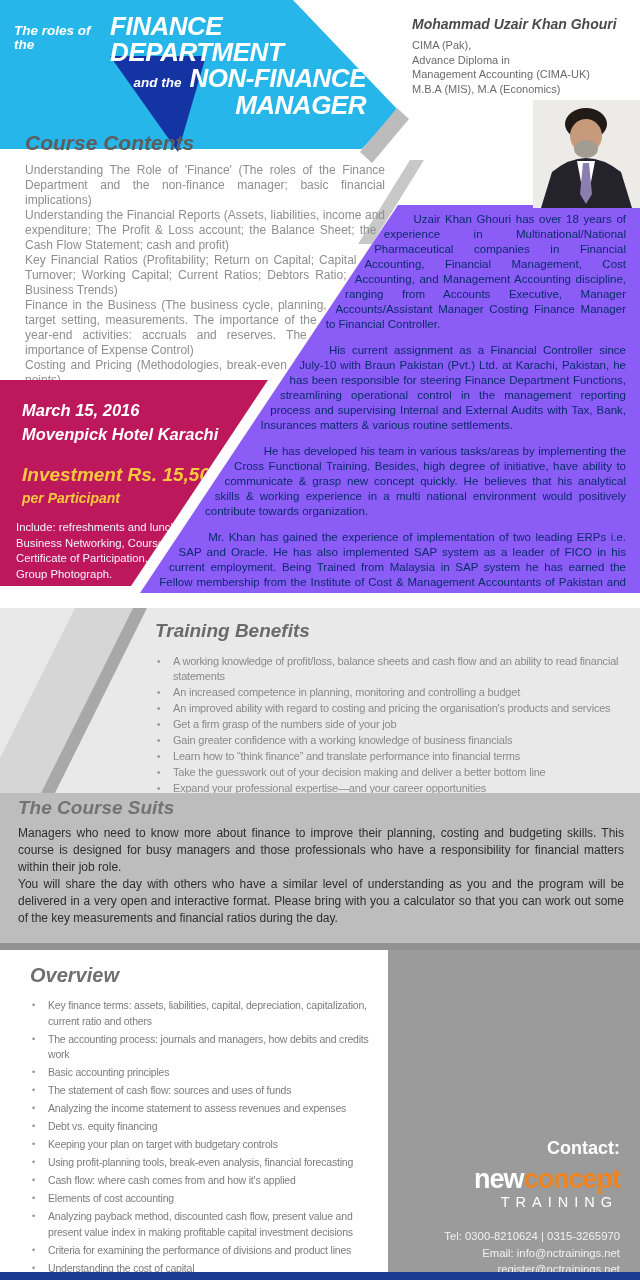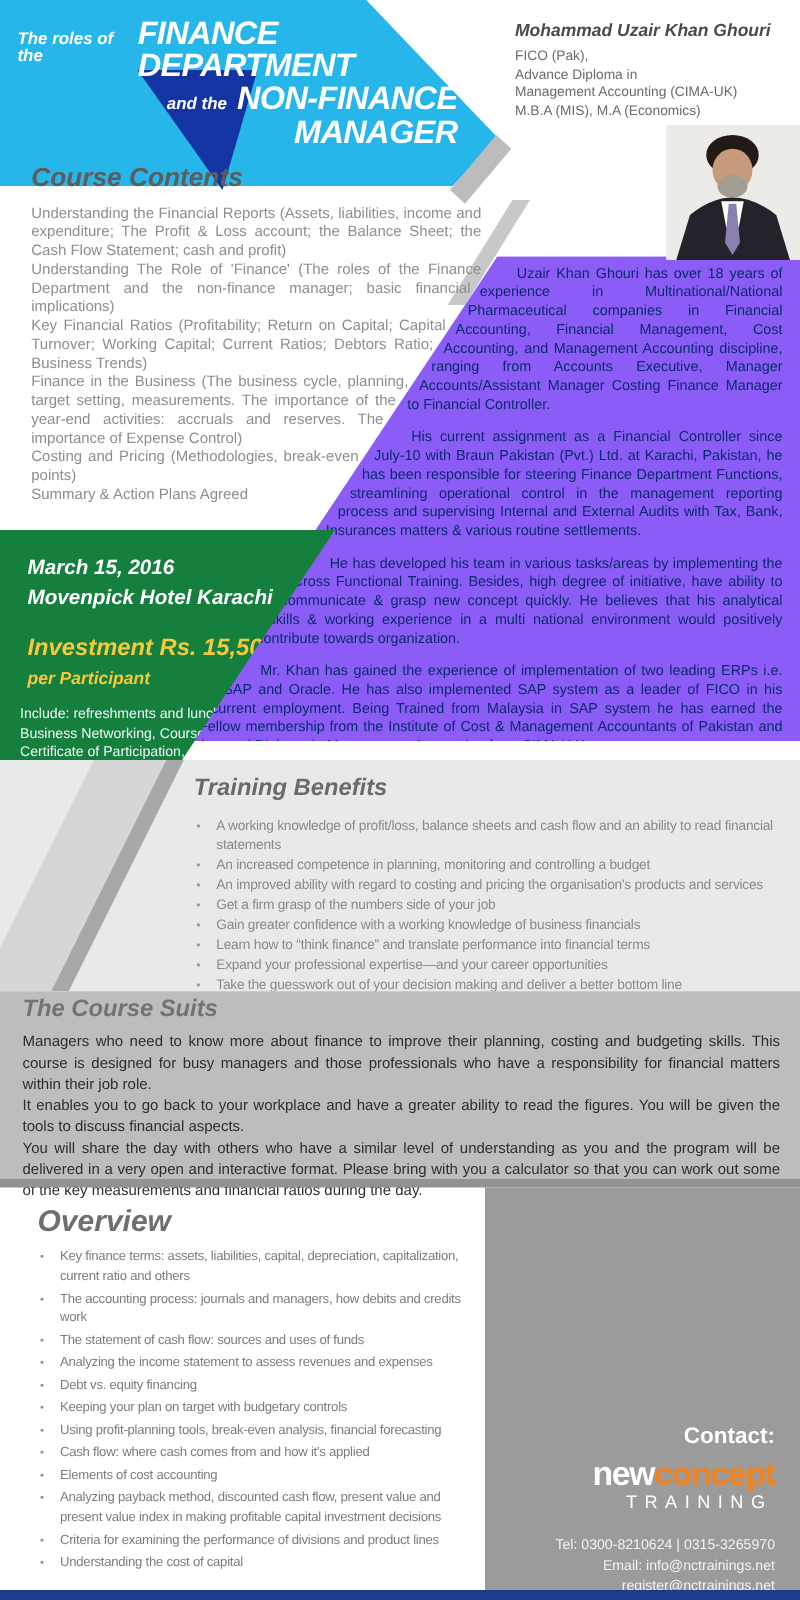--- a/index.html
+++ b/index.html
@@ -51,21 +51,21 @@
     clip-path:polygon(398px 0,640px 0,640px 388px,140px 388px);
     font-size:11.5px;line-height:15px;color:#0a2b6e;
   }
   .bio-spacer{float:left;width:400px;height:389px;
     shape-outside:polygon(0 0,398px 0,147px 389px,0 389px);}
   .bio-panel .item{margin:0 0 11px 0;padding-right:14px;text-align:justify;text-indent:20px;}
   .bio-pad{display:block;height:7px;}
 
   
   .event-panel{
-    left:0;top:424px;width:270px;height:206px;background:#15803d;color:#ffffff;
+    left:0;top:380px;width:270px;height:206px;background:#be185d;color:#ffffff;
     clip-path:polygon(0 0,268px 0,131px 206px,0 206px);
   }
   .event-date{left:22px;top:18px;font-size:16.5px;font-weight:bold;font-style:italic;line-height:24px;}
   .event-invest{left:22px;top:84px;font-size:19px;font-weight:bold;font-style:italic;color:#f7c83d;}
   .event-per{left:22px;top:110px;font-size:14px;font-weight:bold;font-style:italic;color:#f7c83d;}
   .event-includes{left:16px;top:140px;width:200px;font-size:11.3px;line-height:15.5px;color:#f2f4fa;}
 
   
   .benefits-section{left:0;top:608px;width:640px;height:185px;background:#e9e9e9;}
   .benefits-stripe1{left:0;top:608px;width:150px;height:185px;background:#d6d6d6;
@@ -80,21 +80,21 @@
 
   
   .suits-section{left:0;top:793px;width:640px;height:150px;background:#bdbdbd;}
   .suits-heading{left:18px;top:797px;font-size:19px;font-style:italic;font-weight:bold;color:#737373;}
   .suits-body{left:18px;top:825px;width:606px;font-size:12px;line-height:17px;color:#2e2e2e;text-align:justify;}
   .suits-body .item{margin:0;}
   .suits-divider{left:0;top:943px;width:640px;height:7px;background:#929292;}
 
   
   .gray-panel{left:388px;top:950px;width:252px;height:322px;background:#9b9b9b;}
-  .overview-heading{left:30px;top:964px;font-size:24px;font-style:italic;font-weight:bold;color:#6f6f6f;}
+  .overview-heading{left:30px;top:964px;font-size:20px;font-style:italic;font-weight:bold;color:#6f6f6f;}
   .overview-list{left:30px;top:998px;width:342px;font-size:10.5px;letter-spacing:-0.2px;
     line-height:15.5px;color:#7c7c7c;}
   .overview-list .item{position:relative;padding-left:18px;margin-bottom:2.5px;}
   .overview-list .item::before{content:"•";position:absolute;left:2px;top:0;font-size:9px;color:#8d8d8d;}
 
   .contact-label{left:388px;top:1138px;width:232px;text-align:right;font-size:18px;font-weight:bold;color:#ffffff;}
   .logo{left:388px;top:1166px;width:232px;text-align:right;line-height:1;}
   .logo-line1{font-size:27px;font-weight:bold;letter-spacing:-1px;}
   .logo-new{color:#ffffff;}
   .logo-concept{color:#f0831e;}
@@ -121,21 +121,21 @@
     <div class="title-row">
       <span class="title-prefix">and the</span>
       <span class="title-big">NON-FINANCE</span>
     </div>
     <div class="title-row3">MANAGER</div>
   </div>
 
   <div class="abs speaker">
     <div class="speaker-name">Mohammad Uzair Khan Ghouri</div>
     <div class="speaker-creds">
-        <div class="cred-line">FICO (Pak),</div>
+        <div class="cred-line">CIMA (Pak),</div>
         <div class="cred-line">Advance Diploma in</div>
         <div class="cred-line">Management Accounting (CIMA-UK)</div>
         <div class="cred-line">M.B.A (MIS), M.A (Economics)</div>
       </div>
   </div>
 
   <div class="abs photo">
     <svg width="107" height="108" viewBox="0 0 107 108">
       <rect x="0" y="0" width="107" height="108" fill="#edebe7"></rect>
       <ellipse cx="53" cy="24" rx="21" ry="16" fill="#221a15"></ellipse>
@@ -143,22 +143,22 @@
       <ellipse cx="53" cy="49" rx="12" ry="9" fill="#a39c90"></ellipse>
       <path d="M8,108 L19,72 Q36,58 53,58 Q70,58 88,72 L99,108 Z" fill="#24232b"></path>
       <polygon points="44,61 62,61 58,82 48,82" fill="#ffffff"></polygon>
       <polygon points="50,63 56,63 59,94 53,104 47,94" fill="#8a7fae"></polygon>
     </svg>
   </div>
 
   <div class="abs cc-heading">Course Contents</div>
   <div class="abs cc-body">
     <div class="cc-spacer"></div>
-  <div class="item">Understanding the Financial Reports (Assets, liabilities, income and expenditure; The Profit &amp; Loss account; the Balance Sheet; the Cash Flow Statement; cash and profit)</div>
-      <div class="item">Understanding The Role of 'Finance' (The roles of the Finance Department and the non-finance manager; basic financial implications)</div>
+  <div class="item">Understanding The Role of 'Finance' (The roles of the Finance Department and the non-finance manager; basic financial implications)</div>
+      <div class="item">Understanding the Financial Reports (Assets, liabilities, income and expenditure; The Profit &amp; Loss account; the Balance Sheet; the Cash Flow Statement; cash and profit)</div>
       <div class="item">Key Financial Ratios (Profitability; Return on Capital; Capital Turnover; Working Capital; Current Ratios; Debtors Ratio; Business Trends)</div>
       <div class="item">Finance in the Business (The business cycle, planning, target setting, measurements. The importance of the year-end activities: accruals and reserves. The importance of Expense Control)</div>
       <div class="item">Costing and Pricing (Methodologies, break-even points)</div>
       <div class="item">Summary &amp; Action Plans Agreed</div>
     </div>
 
   <div class="abs bio-panel">
     <div class="bio-spacer"></div>
     <span class="bio-pad"></span>
   <div class="item">Uzair Khan Ghouri has over 18 years of experience in Multinational/National Pharmaceutical companies in Financial Accounting, Financial Management, Cost Accounting, and Management Accounting discipline, ranging from Accounts Executive, Manager Accounts/Assistant Manager Costing Finance Manager to Financial Controller.</div>
@@ -186,38 +186,38 @@
   <div class="abs benefits-stripe1"></div>
   <div class="abs benefits-stripe2"></div>
   <div class="abs benefits-heading">Training Benefits</div>
   <div class="abs benefits-list">
       <div class="item">A working knowledge of profit/loss, balance sheets and cash flow and an ability to read financial statements</div>
       <div class="item">An increased competence in planning, monitoring and controlling a budget</div>
       <div class="item">An improved ability with regard to costing and pricing the organisation's products and services</div>
       <div class="item">Get a firm grasp of the numbers side of your job</div>
       <div class="item">Gain greater confidence with a working knowledge of business  financials</div>
       <div class="item">Learn how to “think finance” and translate performance into financial terms</div>
+      <div class="item">Take the guesswork out of your decision making and deliver a better bottom line</div>
       <div class="item">Expand your professional expertise—and your career opportunities</div>
-      <div class="item">Take the guesswork out of your decision making and deliver a better bottom line</div>
     </div>
 
   <div class="abs suits-section"></div>
   <div class="abs suits-heading">The Course Suits</div>
   <div class="abs suits-body">
       <div class="item">Managers who need to know more about finance to improve their planning, costing and budgeting skills. This course is designed for busy managers and those professionals who have a responsibility for financial matters within their job role.</div>
-      <div class="item">It enables you to go back to your workplace and have a greater ability to read the figures. You will be given the tools to discuss financial aspects.</div>
       <div class="item">You will share the day with others who have a similar level of understanding as you and the program will be delivered in a very open and interactive format. Please bring with you a calculator so that you can work out some of the key measurements and financial ratios during the day.</div>
     </div>
   <div class="abs suits-divider"></div>
 
   <div class="abs gray-panel"></div>
   <div class="abs overview-heading">Overview</div>
   <div class="abs overview-list">
       <div class="item">Key finance terms: assets, liabilities, capital, depreciation, capitalization, current ratio and others</div>
       <div class="item">The accounting process: journals and managers, how debits and credits work</div>
+      <div class="item">Basic accounting principles</div>
       <div class="item">The statement of cash flow: sources and uses of funds</div>
       <div class="item">Analyzing the income statement to assess revenues and expenses</div>
       <div class="item">Debt vs. equity financing</div>
       <div class="item">Keeping your plan on target with budgetary controls</div>
       <div class="item">Using profit-planning tools, break-even analysis, financial forecasting</div>
       <div class="item">Cash flow: where cash comes from and how it's applied</div>
       <div class="item">Elements of cost accounting</div>
       <div class="item">Analyzing payback method, discounted cash flow, present value and present value index in making profitable capital investment decisions</div>
       <div class="item">Criteria for examining the performance of divisions and product lines</div>
       <div class="item">Understanding the cost of capital</div>

